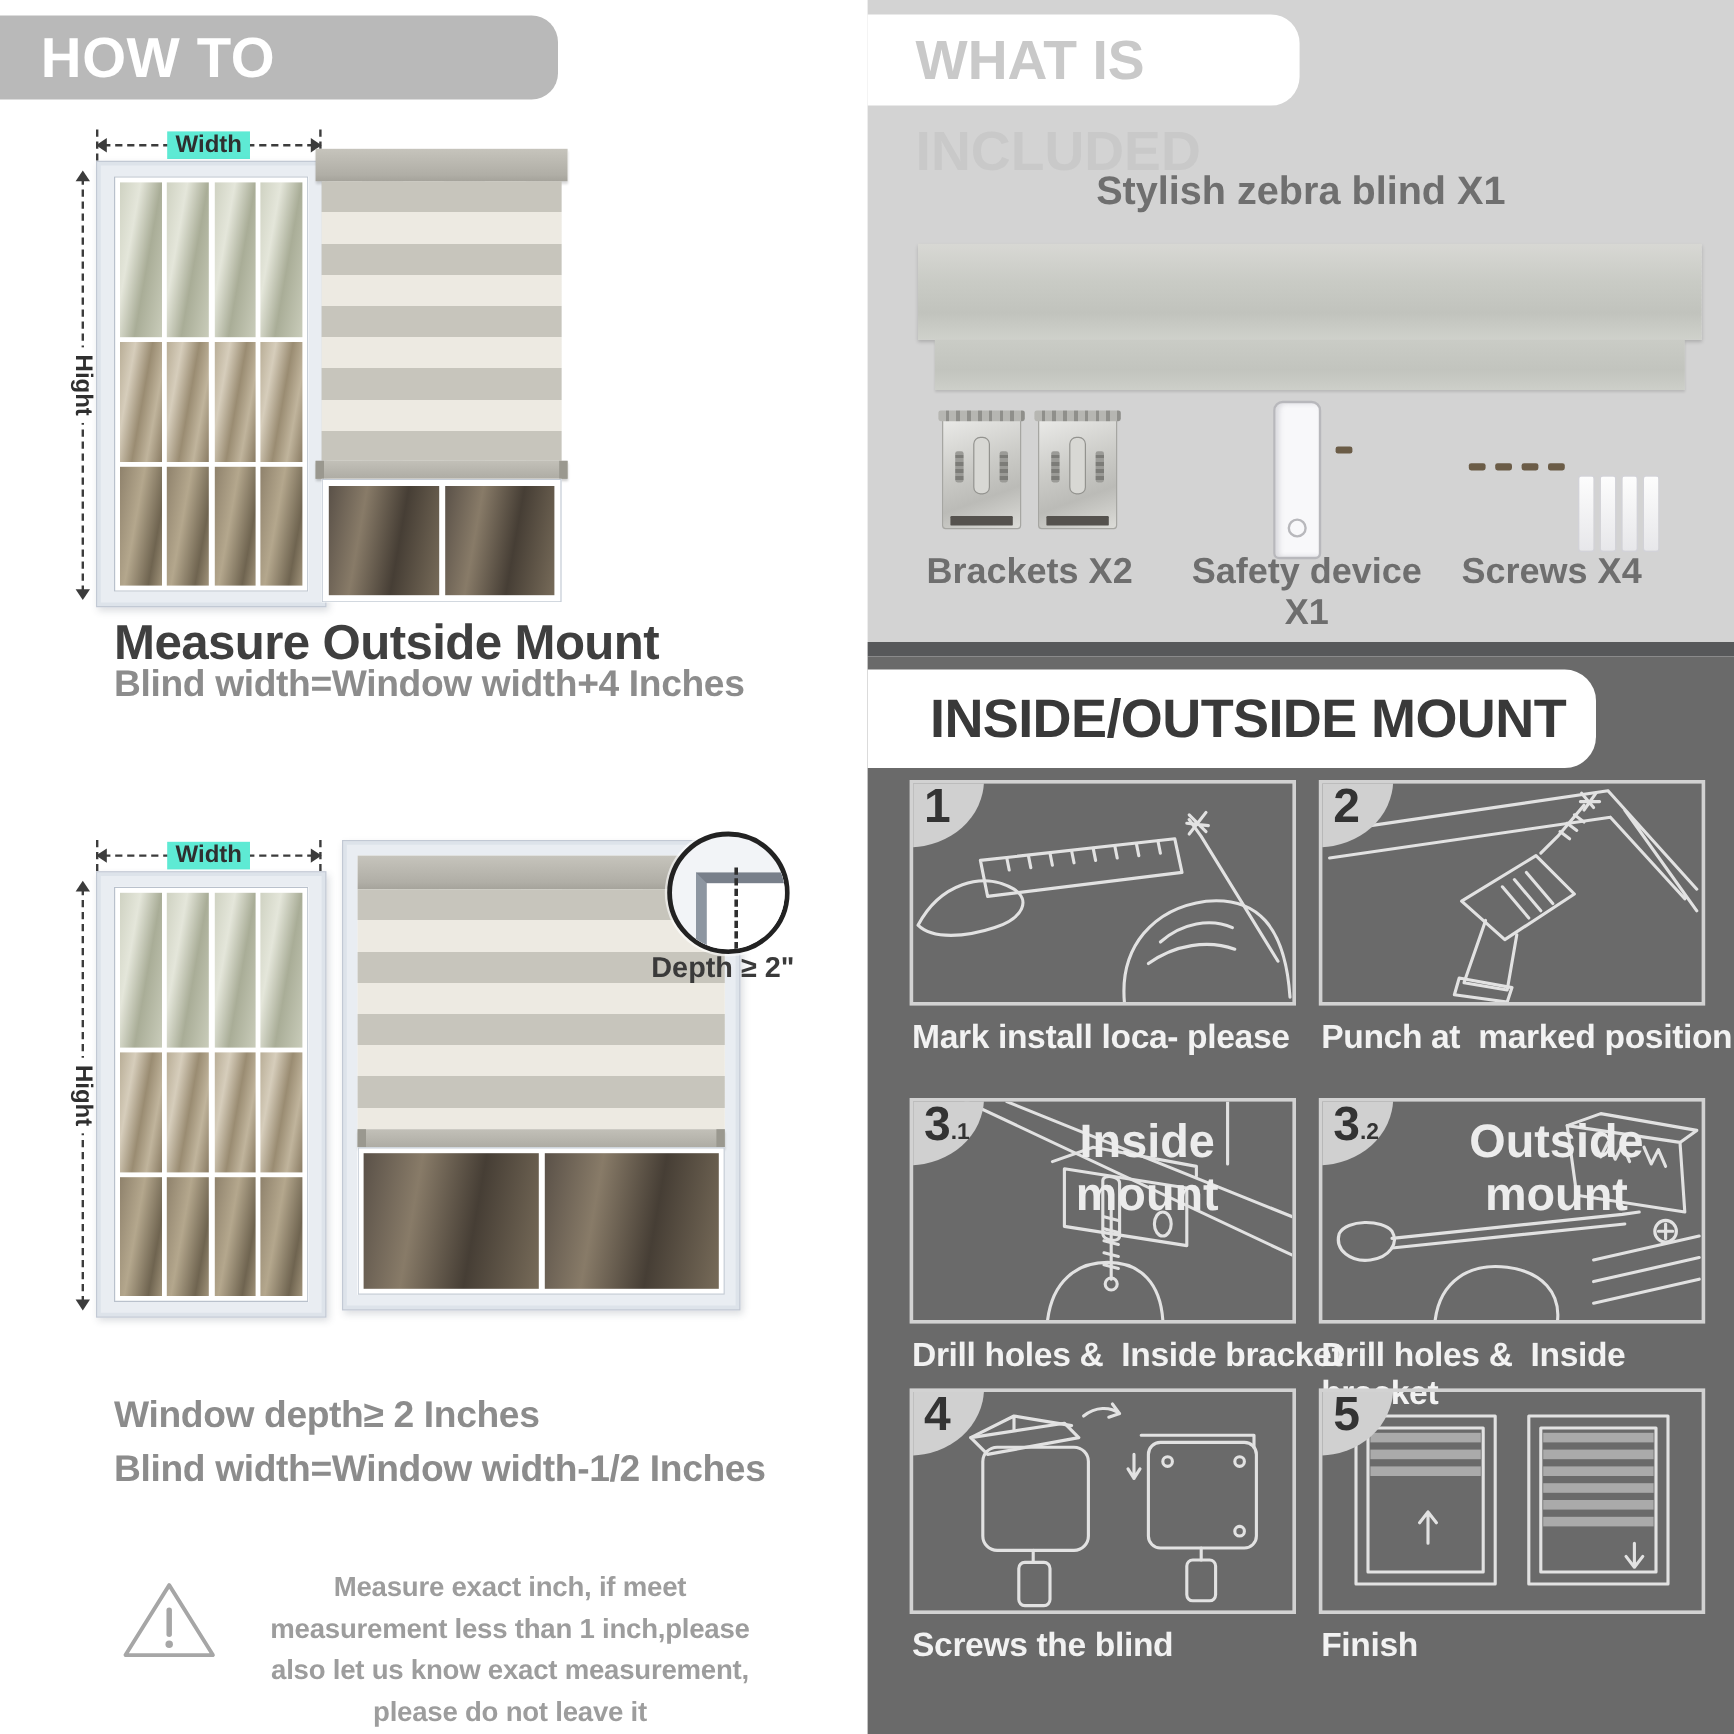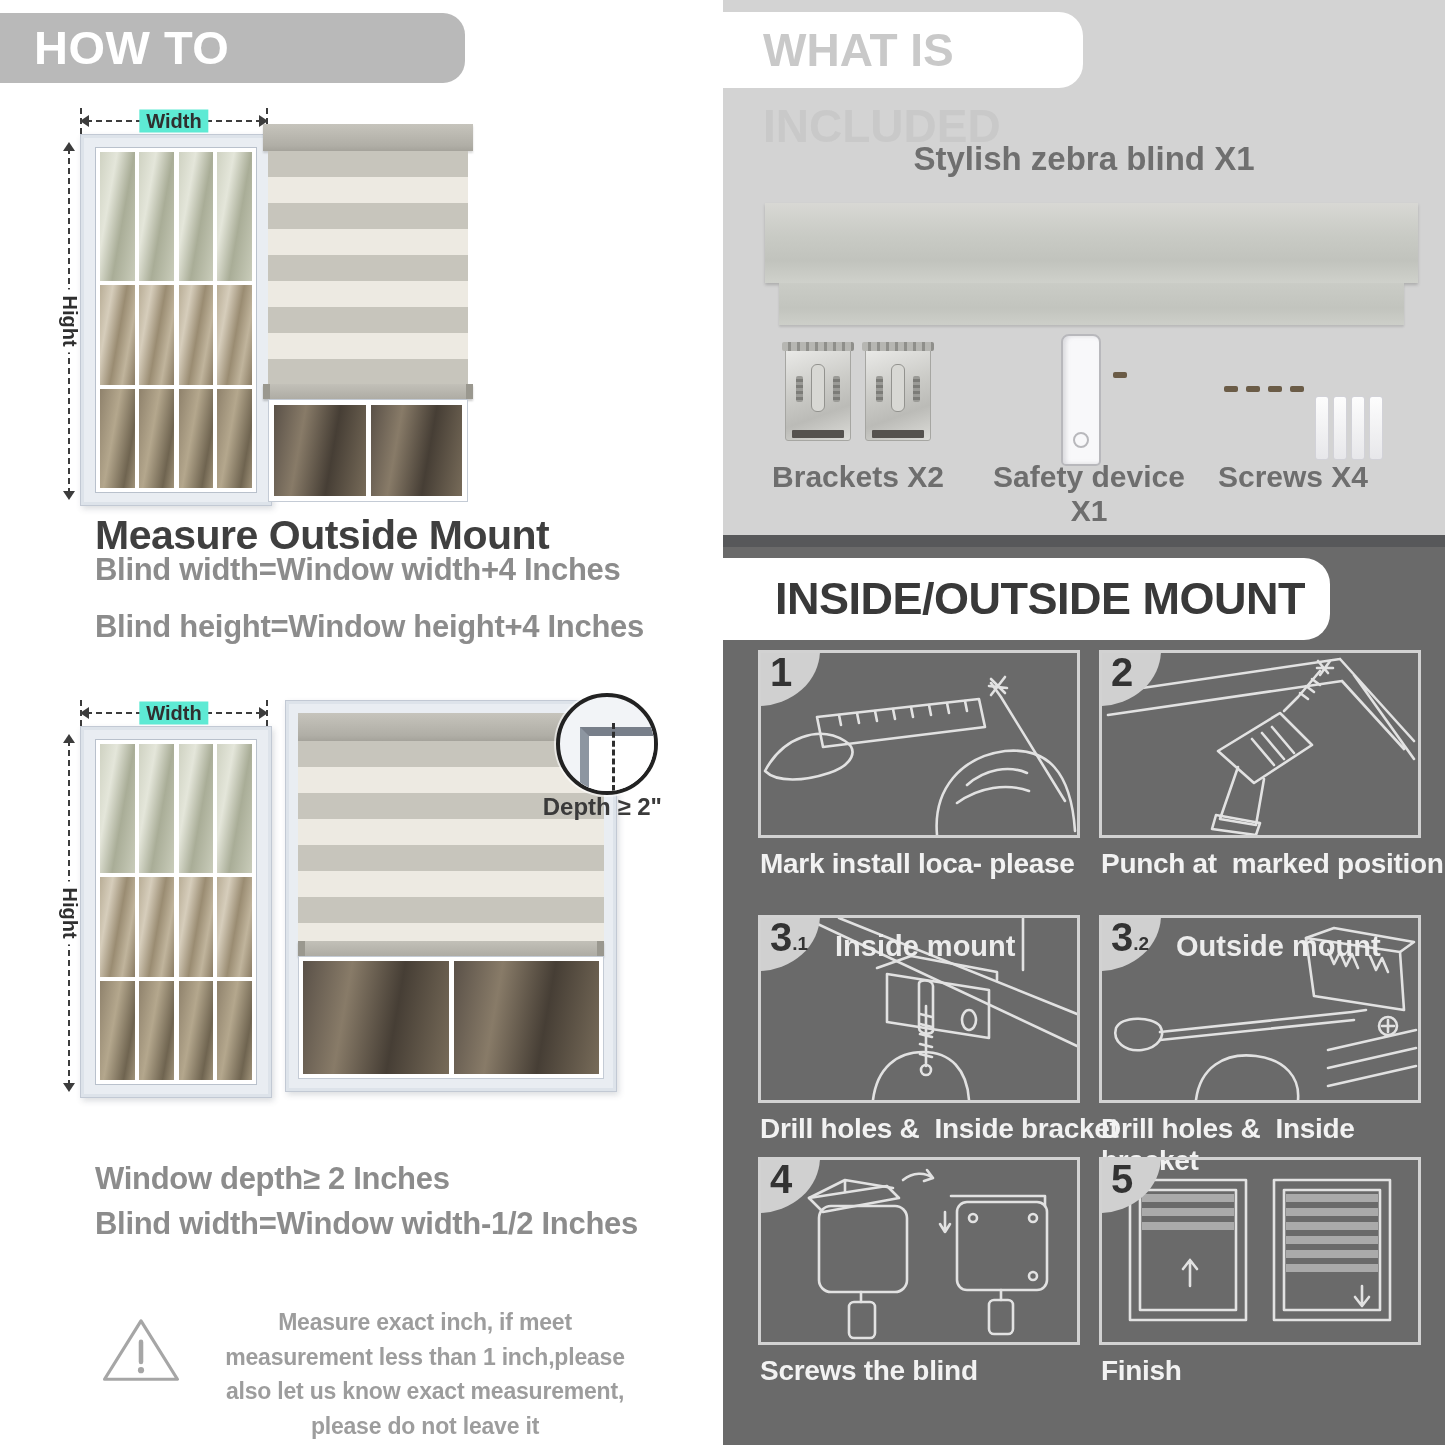--- a/index.html
+++ b/index.html
@@ -113,21 +113,21 @@
   .divider{position:absolute;left:723px;top:535px;width:722px;height:12px;background:var(--divider);}
 
   .rbot{position:absolute;left:723px;top:547px;width:722px;height:898px;background:var(--dark-panel);}
   .dbanner{position:absolute;left:0;top:11px;width:607px;height:82px;background:#fff;border-radius:0 26px 26px 0;
     color:#393939;font-size:45px;font-weight:bold;line-height:82px;padding-left:52px;box-sizing:border-box;letter-spacing:-.5px;}
   .stepbox{position:absolute;width:322px;height:188px;border:3px solid #d2d2d2;box-sizing:border-box;overflow:hidden;}
   .badge{position:absolute;left:-3px;top:-3px;width:62px;height:56px;background:#d0d0d0;border-radius:0 0 100% 0;
     color:#333;display:flex;align-items:flex-start;justify-content:flex-start;padding:2px 0 0 12px;box-sizing:border-box;}
   .badge .num{font-size:40px;font-weight:bold;line-height:1;}
   .badge .sub{font-size:19px;font-weight:bold;margin-top:16px;}
-  .step-title{position:absolute;left:74px;top:12px;font-size:29px;font-weight:bold;color:#ececec;}
+  .step-title{position:absolute;left:74px;top:12px;font-size:39px;font-weight:bold;color:#ececec;text-align:center;}
   .caption{position:absolute;font-size:28px;font-weight:bold;color:var(--caption-white);white-space:pre-wrap;letter-spacing:-.3px;}
   .art{position:absolute;inset:0;width:100%;height:100%;}
   .art path,.art rect,.art circle,.art ellipse,.art polygon{fill:none;stroke:var(--line-art);stroke-width:2.6;
     stroke-linecap:round;stroke-linejoin:round;}
   .art .fillband{fill:#dedede;fill-opacity:.55;stroke:none;}
 </style>
 </head>
 <body>
 
 <div id="stage">
@@ -177,21 +177,20 @@
       <div class="rail"></div>
       <div class="underglass">
           <div class="ug"></div>
           <div class="ug"></div>
         </div>
     </div>
   </div>
 
   <div class="m-title" style="top:512px">Measure Outside Mount</div>
   <div class="m-line" style="top:552px">Blind width=Window width+4 Inches</div>
-  <div class="m-line" style="top:609px">Blind height=Window height+4 Inches</div>
 
   <div class="figrow" style="top:700px">
     <div class="winfig">
       <div class="w-arrow">
         <span class="tick l"></span>
           <span class="tick r"></span>
         <span class="line"></span>
           <span class="ah l"></span>
           <span class="ah r"></span>
         <span class="lab">Width</span>

